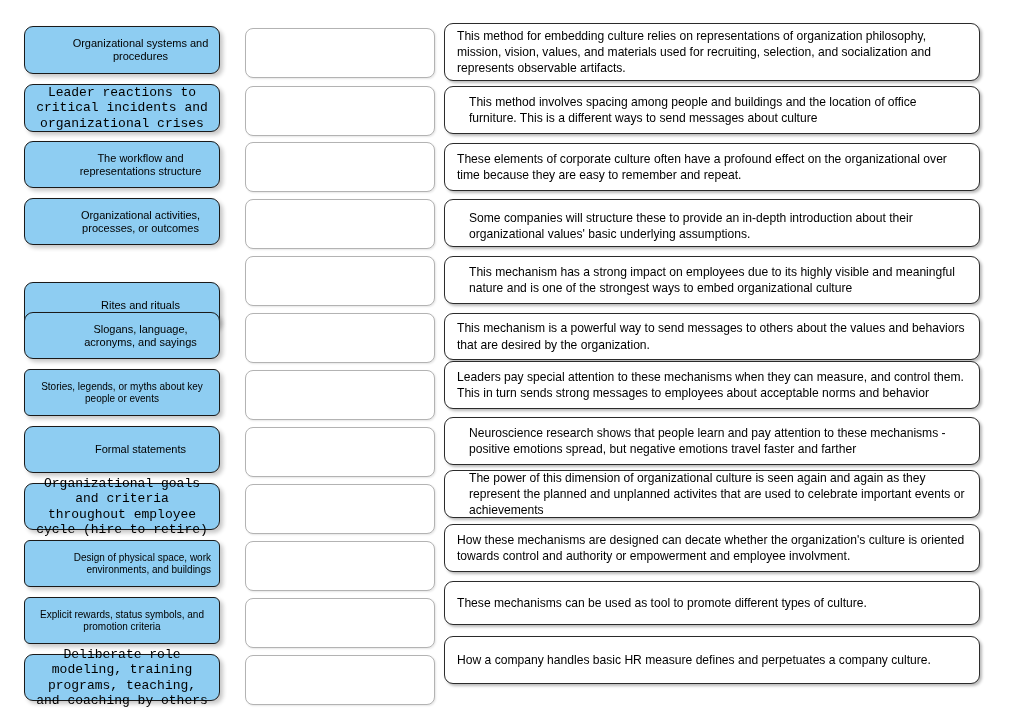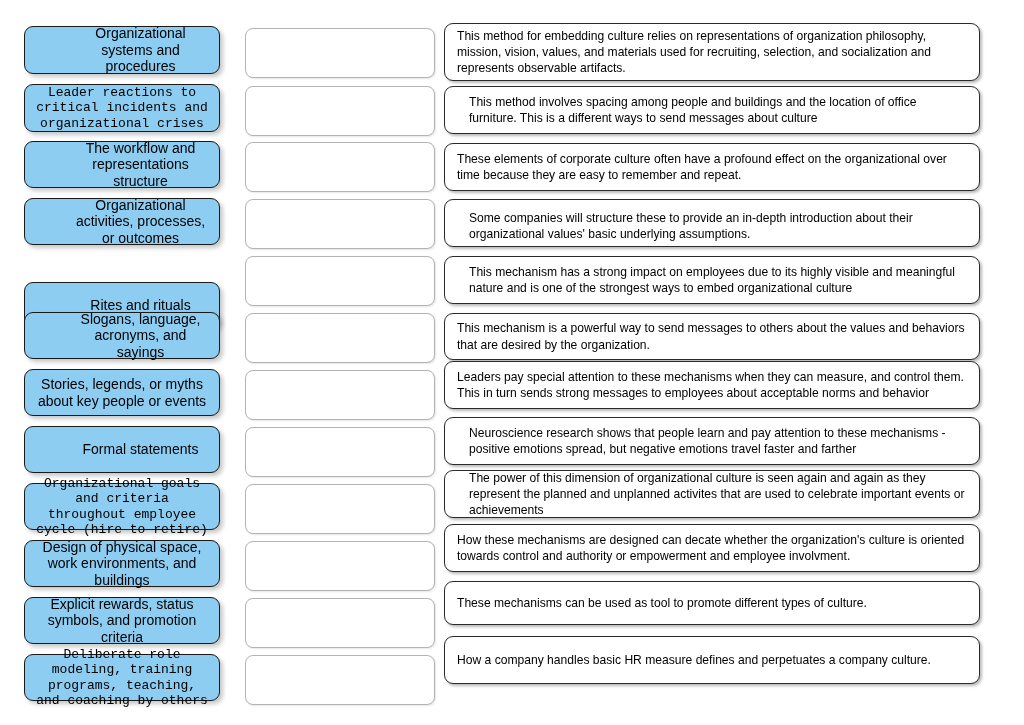--- a/index.html
+++ b/index.html
@@ -43,22 +43,22 @@
     align-items: center;
     justify-content: center;
     text-align: center;
     padding: 2px 8px;
     line-height: 1.18;
     color: #000;
     cursor: move;
     user-select: none;
   }
   .tile .tile-label { display: block; width: 100%; }
-  .tile.t-lg  { font-size: 14px; padding-left: 45px; }
-  .tile.t-md  { font-size: 14px; }
+  .tile.t-lg  { font-size: 11px; padding-left: 45px; }
+  .tile.t-md  { font-size: 10px; border-radius: 6px; }
   .tile.t-sm  { font-size: 13px; font-family: Liberation Mono, monospace; }
 
   
   .drop-col {
     position: absolute;
     left: 245px;
     top: 0;
     width: 190px;
   }
   .dropzone {
@@ -127,21 +127,21 @@
     </div>
     <div class="tile t-md" style="top:369px;height:47px;">
       <span class="tile-label">Stories, legends, or myths about key people or events</span>
     </div>
     <div class="tile t-lg" style="top:426px;height:47px;">
       <span class="tile-label">Formal statements</span>
     </div>
     <div class="tile t-sm" style="top:483px;height:47px;">
       <span class="tile-label">Organizational goals and criteria throughout employee cycle (hire to retire)</span>
     </div>
-    <div class="tile t-md" style="top:540px;height:47px;">
+    <div class="tile t-md" style="top:540px;height:47px;text-align:right;">
       <span class="tile-label">Design of physical space, work environments, and buildings</span>
     </div>
     <div class="tile t-md" style="top:597px;height:47px;">
       <span class="tile-label">Explicit rewards, status symbols, and promotion criteria</span>
     </div>
     <div class="tile t-sm" style="top:654px;height:47px;">
       <span class="tile-label">Deliberate role modeling, training programs, teaching, and coaching by others</span>
     </div>
   </div>
 

